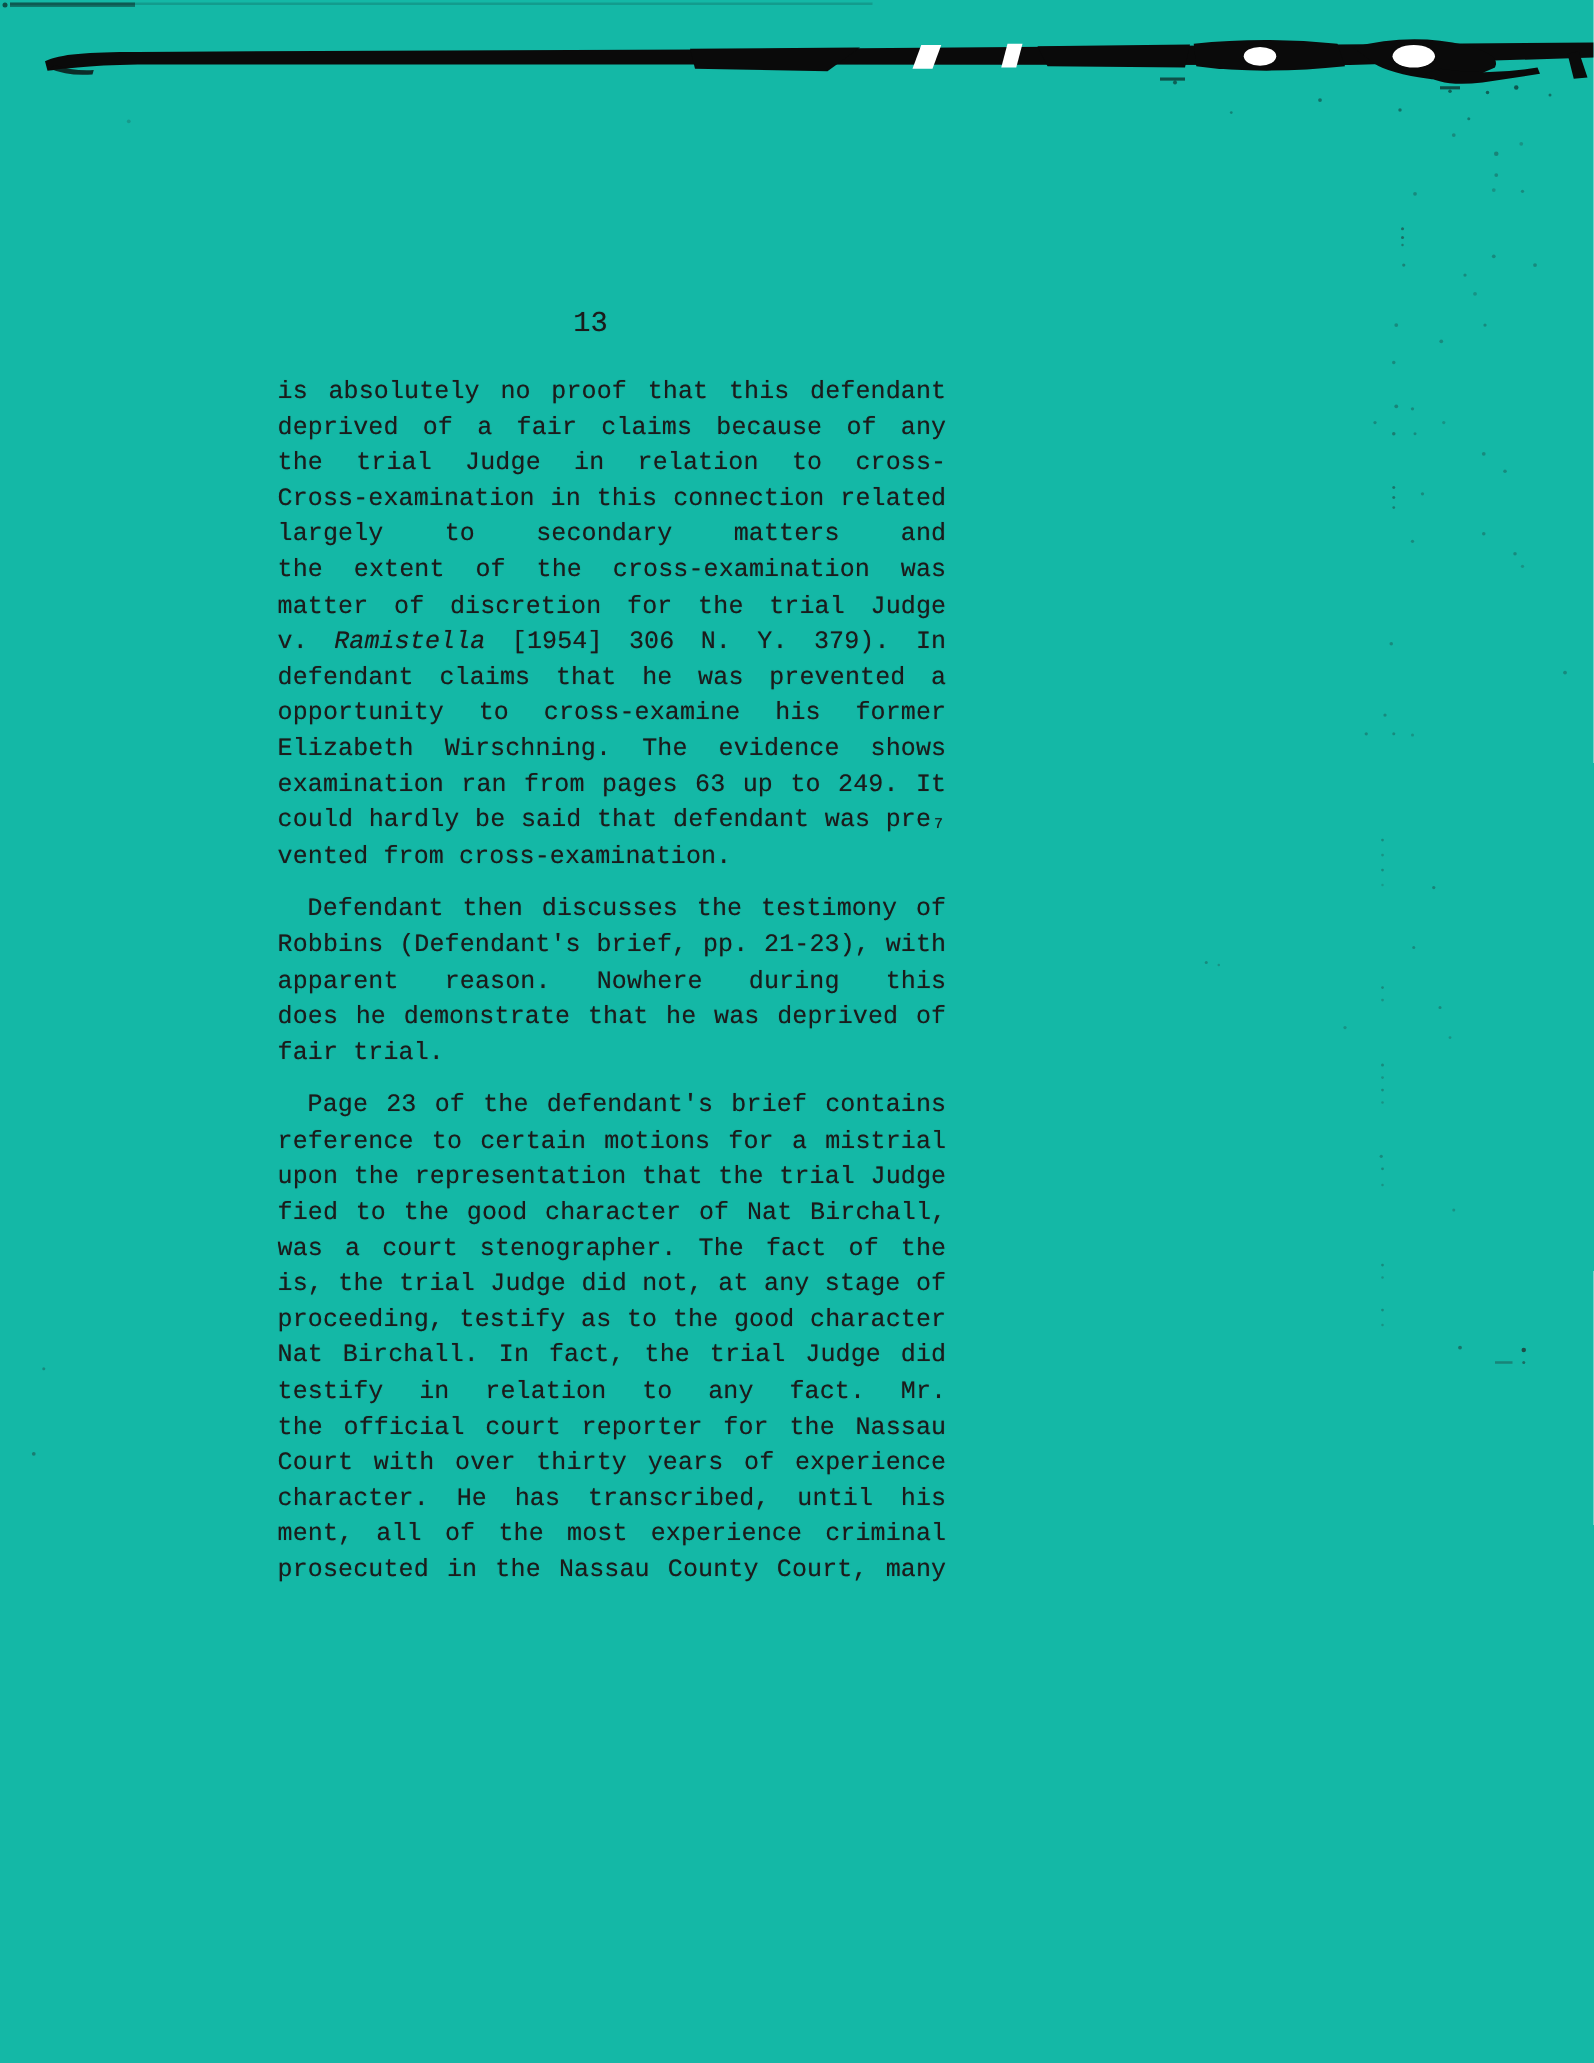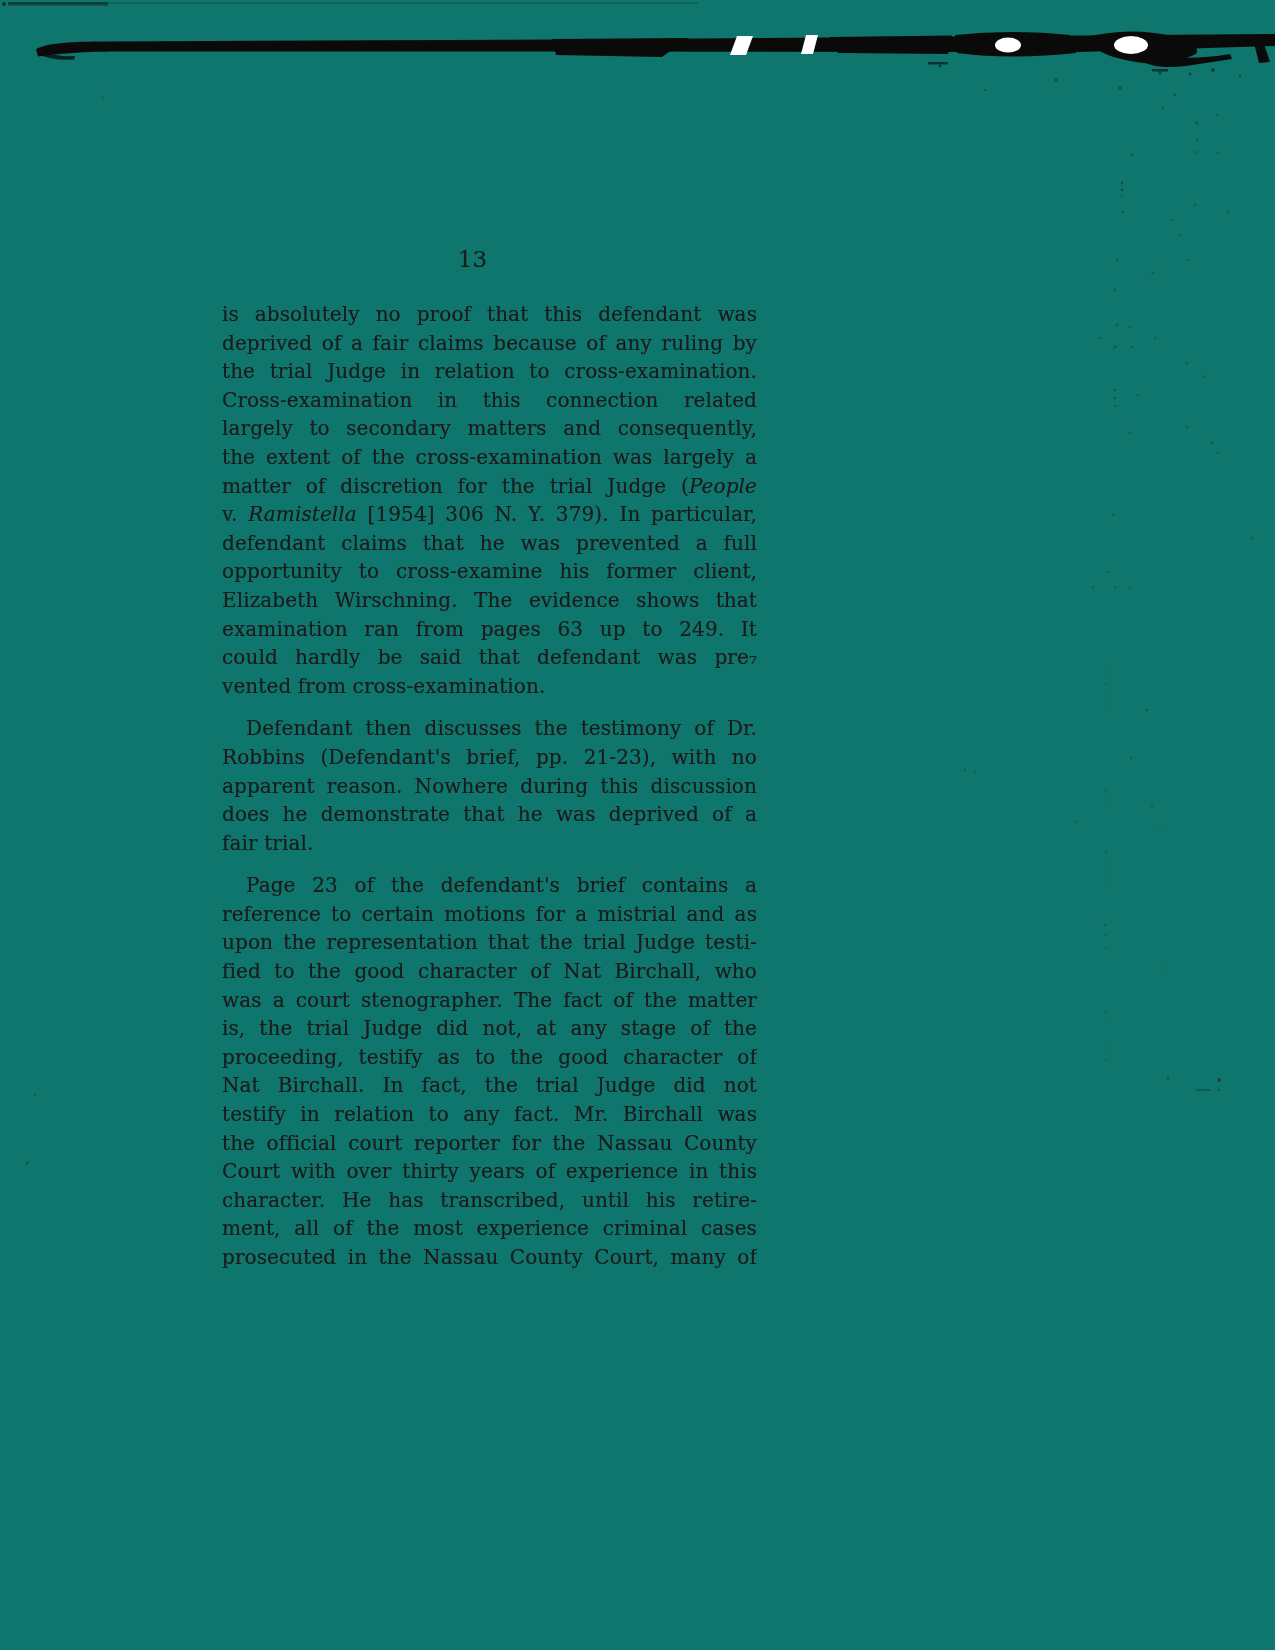--- a/index.html
+++ b/index.html
@@ -10,22 +10,23 @@
   body {
     width: 1275px;
     height: 1650px;
     position: relative;
     font-family: "DejaVu Serif", serif;
     overflow: hidden;
   }
   .sheet {
     position: absolute;
     inset: 0;
-    background: #0f766e;
+    background: #14b8a6;
     overflow: hidden;
+    font-family: Liberation Mono, monospace;
   }
   .scan-band {
     position: absolute;
     top: 0; left: 0;
     width: 1275px;
     height: 110px;
     pointer-events: none;
   }
   .noise {
     position: absolute;

